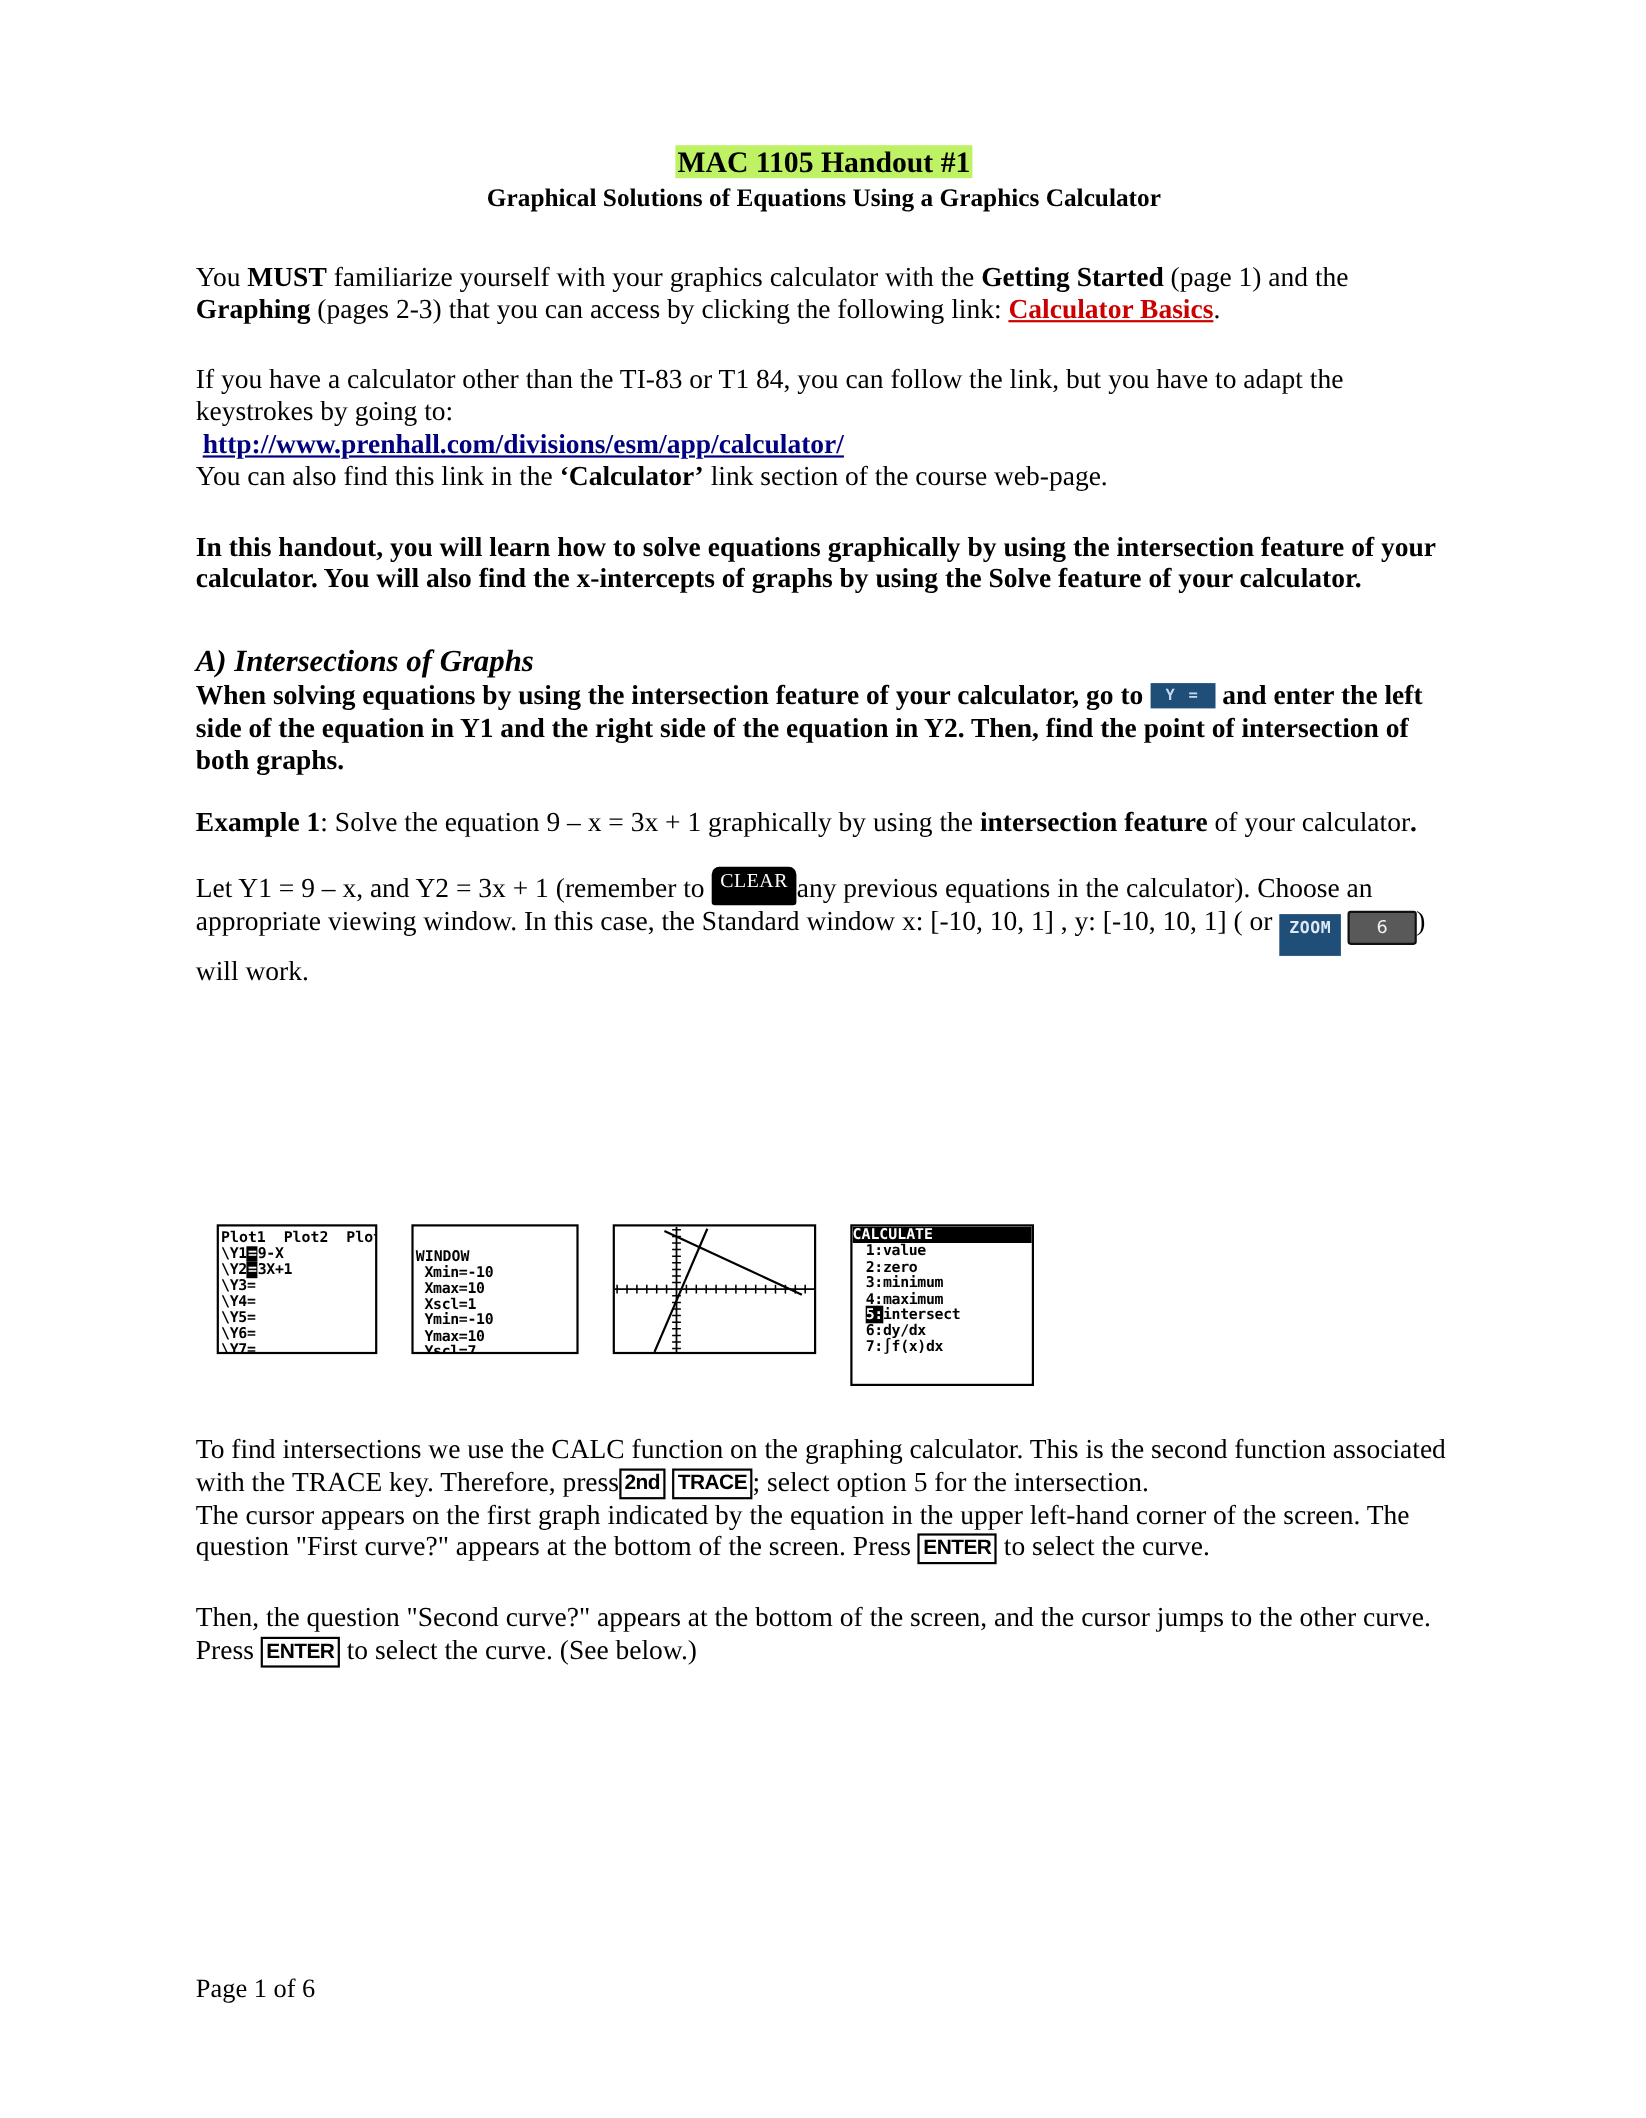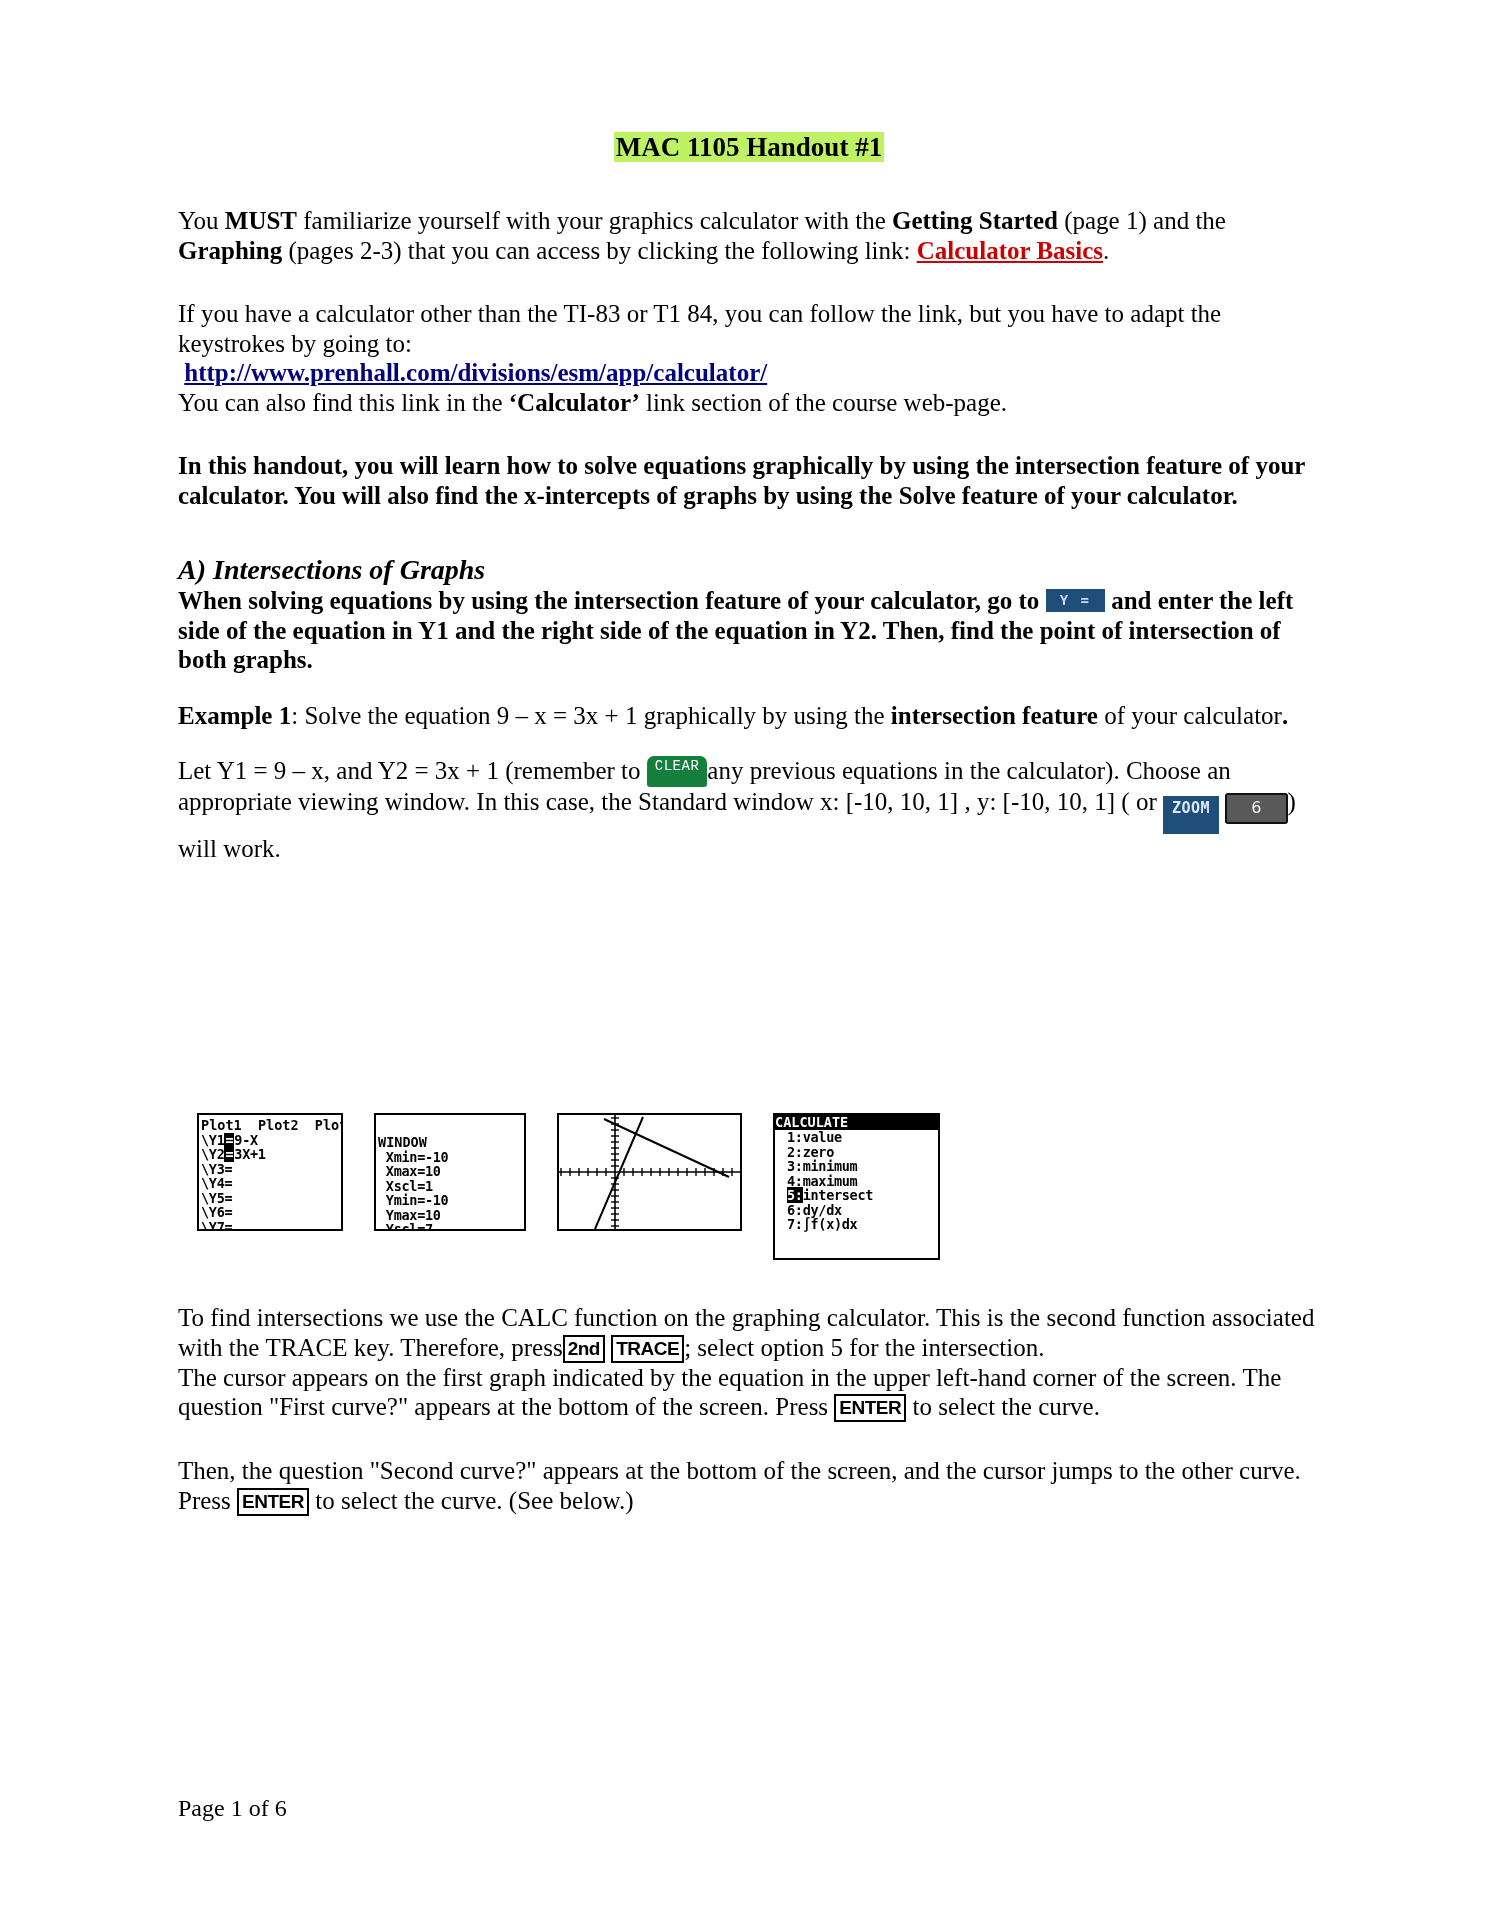--- a/index.html
+++ b/index.html
@@ -120,25 +120,25 @@
     border: 2px solid #111111;
     border-radius: 3px;
     font-family: "DejaVu Sans", sans-serif;
     font-size: 16px;
     padding: 4px 24px 5px 24px;
     vertical-align: -3px;
     line-height: 1.1;
   }
   .key-clear {
     display: inline-block;
-    background: #15803d;
+    background: #000000;
     color: #FFFFFF;
     border-radius: 7px 7px 3px 3px;
-    font-family: Liberation Mono, monospace;
-    font-size: 14px;
+    font-family: Liberation Serif, serif;
+    font-size: 18px;
     letter-spacing: 0.5px;
     padding: 3px 8px 14px 8px;
     vertical-align: 9px;
     line-height: 1;
   }
   .keybox {
     display: inline-block;
     border: 2px solid #000000;
     font-family: "Liberation Sans", sans-serif;
     font-size: 19px;
@@ -221,20 +221,21 @@
 </head>
 <body>
 
 <div class="page">
 
   <div class="content">
 
     <div class="title-line">
       <span class="title-hl">MAC 1105 Handout #1</span>
     </div>
+    <div class="subtitle-line">Graphical Solutions of Equations Using a Graphics Calculator</div>
 
     <div class="gap-xl"></div>
 
     <p class="body"><span>You </span><b>MUST</b><span> familiarize yourself with your graphics calculator with the </span><b>Getting Started</b><span> (page 1) and the </span><b>Graphing</b><span> (pages 2-3) that you can access by clicking the following link:  </span><span class="link-red">Calculator Basics</span><span>.</span></p>
 
     <div class="gap-lg"></div>
 
     <p class="body"> If you have a calculator other than the TI-83 or T1 84, you can follow the link, but you have to adapt the keystrokes by going to:</p>
     <p class="body">&nbsp;<span class="link-blue">http://www.prenhall.com/divisions/esm/app/calculator/</span></p>
     <p class="body"><span>You can also find this link in the </span><b>‘Calculator’</b><span> link section of the course web-page.</span></p>

